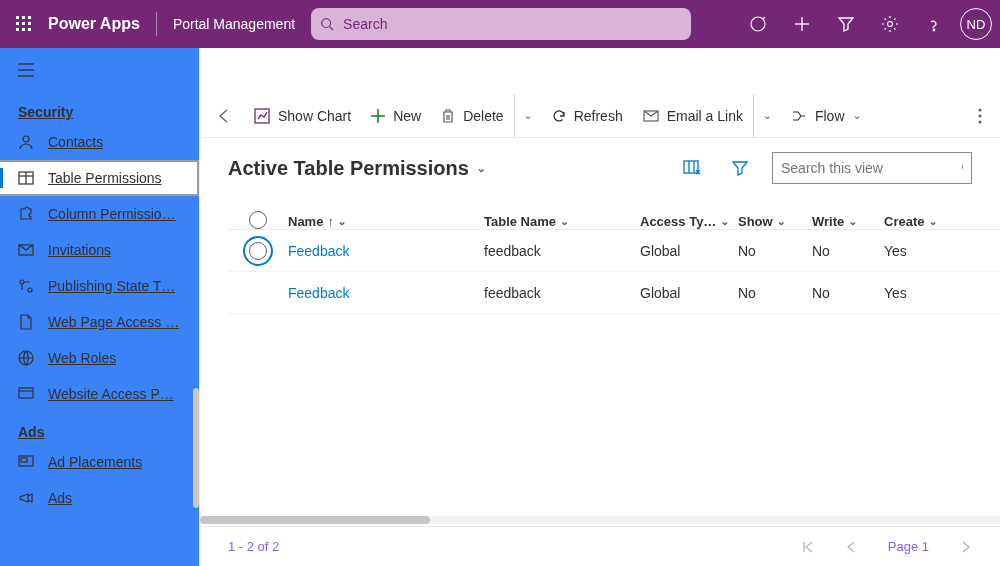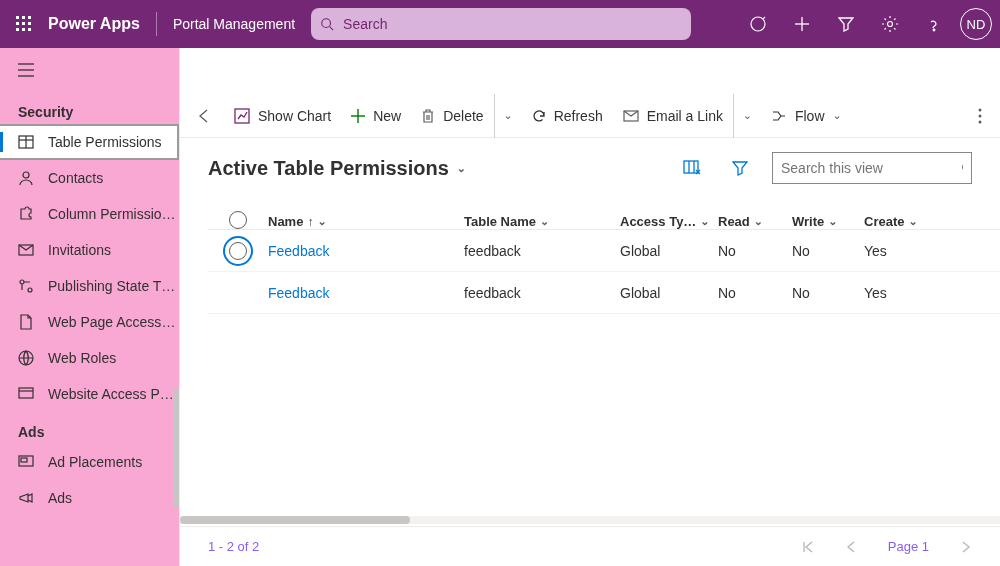--- a/index.html
+++ b/index.html
@@ -15,21 +15,21 @@
   .searchbox { flex: 0 0 380px; height: 32px; background: #d9b3d9; border-radius: 8px; display:flex; align-items:center; margin-right: auto; }
   .searchbox .sicon { width: 32px; display:flex; align-items:center; justify-content:center; color:#742774; }
   .searchbox input { flex:1; border:none; background:transparent; font-size:14px; color:#742774; outline:none; }
   .searchbox input::placeholder { color:#742774; }
   .topicons { display:flex; align-items:center; }
   .topicon { width: 44px; height: 48px; display:flex; align-items:center; justify-content:center; color:#fff; }
   .avatar { width:32px; height:32px; border-radius:50%; border:1px solid #fff; display:flex; align-items:center; justify-content:center; font-size:13px; margin-right:8px; margin-left:4px; }
 
   
   .shell { display:flex; height: calc(566px - 48px); }
-  .sidebar { width: 180px; border-right: 1px solid #edebe9; position:relative; background:#f9a8d4; }
+  .sidebar { width: 200px; border-right: 1px solid #edebe9; position:relative; background:#3b82f6;text-decoration:underline; }
   .hamburger { height: 44px; display:flex; align-items:center; padding-left: 18px; }
   .sidegroup { padding: 12px 0 4px 18px; font-weight:600; font-size:14px; }
   .sideitem { height: 36px; display:flex; align-items:center; padding-left: 18px; gap: 14px; white-space:nowrap; overflow:hidden; text-overflow:ellipsis; position:relative; cursor:pointer; }
   .sideitem.selected { background:#fff; border:2px solid #9b9b9b; border-left:none; }
   .sideitem.selected::before { content:""; position:absolute; left:0; top:6px; bottom:6px; width:3px; background:#0078d4; }
   .sideitem .sidetext { overflow:hidden; text-overflow:ellipsis; }
   .sideitem svg { flex-shrink:0; }
   .sidescroll-thumb { position:absolute; right:0; top:340px; width:6px; height:120px; background:#c8c6c4; border-radius:3px; }
 
   
@@ -146,34 +146,34 @@
     <div class="hamburger">
       <svg width="16" height="14" viewBox="0 0 16 14" stroke="#323130" stroke-width="1.3">
           <line x1="0" y1="1" x2="16" y2="1"></line>
           <line x1="0" y1="7" x2="16" y2="7"></line>
           <line x1="0" y1="13" x2="16" y2="13"></line>
         </svg>
     </div>
 
     <div class="sidegroup">Security</div>
 
+    <div class="sideitem">
+      <svg width="16" height="16" fill="none" stroke="#323130" stroke-width="1.2">
+          <circle cx="8" cy="5" r="3"></circle>
+          <path d="M2 15c0-3 3-5 6-5s6 2 6 5"></path>
+        </svg>
+      <span class="sidetext">Contacts</span>
+    </div>
     <div class="sideitem selected">
       <svg width="16" height="16" fill="none" stroke="#323130" stroke-width="1.2">
           <rect x="1" y="2" width="14" height="12"></rect>
           <line x1="1" y1="6" x2="15" y2="6"></line>
           <line x1="8" y1="2" x2="8" y2="14"></line>
         </svg>
       <span class="sidetext">Table Permissions</span>
-    </div>
-    <div class="sideitem">
-      <svg width="16" height="16" fill="none" stroke="#323130" stroke-width="1.2">
-          <circle cx="8" cy="5" r="3"></circle>
-          <path d="M2 15c0-3 3-5 6-5s6 2 6 5"></path>
-        </svg>
-      <span class="sidetext">Contacts</span>
     </div>
     <div class="sideitem">
       <svg width="16" height="16" fill="none" stroke="#323130" stroke-width="1.2">
           <path d="M3 3h4a2 2 0 114 0h2v4a2 2 0 100 4v2H3z"></path>
         </svg>
       <span class="sidetext">Column Permissio…</span>
     </div>
     <div class="sideitem">
       <svg width="16" height="16" fill="none" stroke="#323130" stroke-width="1.2">
           <rect x="1" y="3" width="14" height="10"></rect>
@@ -331,21 +331,21 @@
           </div>
         <div class="col-tname">
             <span>Table Name</span>
             <span class="chev">⌄</span>
           </div>
         <div class="col-acc">
             <span>Access Ty…</span>
             <span class="chev">⌄</span>
           </div>
         <div class="col-read">
-            <span>Read</span>
+            <span>Show</span>
             <span class="chev">⌄</span>
           </div>
         <div class="col-write">
             <span>Write</span>
             <span class="chev">⌄</span>
           </div>
         <div class="col-create">
             <span>Create</span>
             <span class="chev">⌄</span>
           </div>

